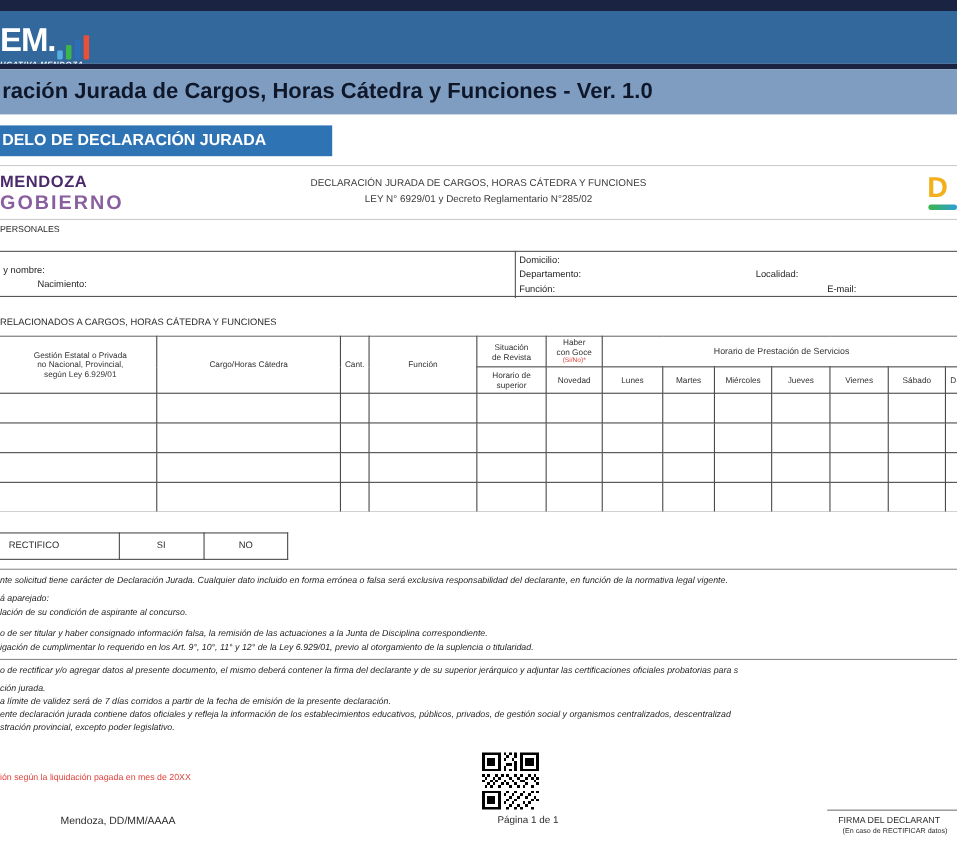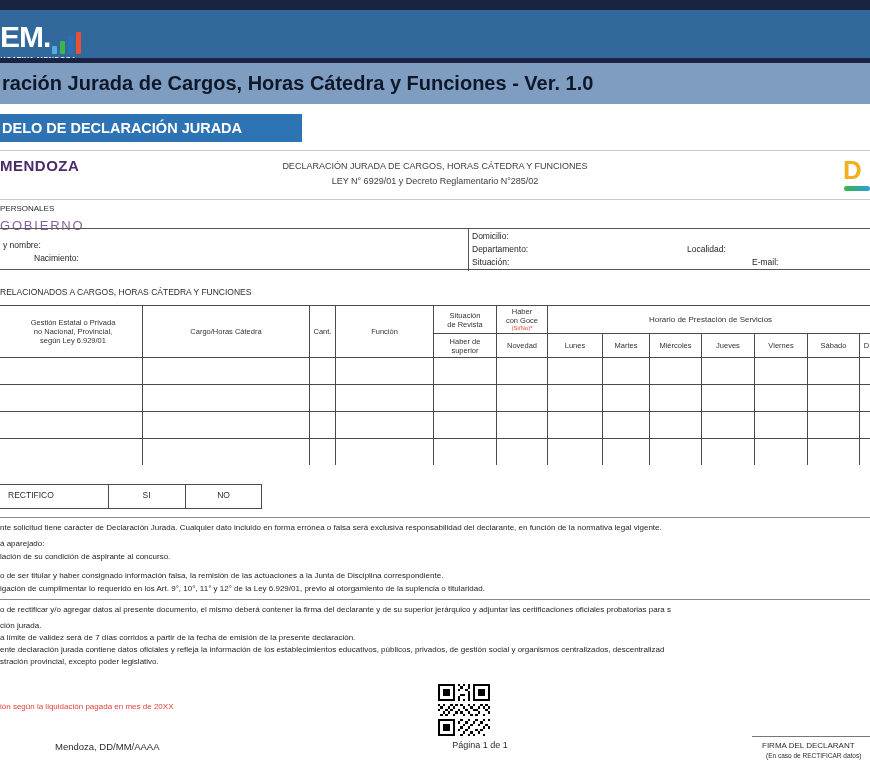--- a/index.html
+++ b/index.html
@@ -13,21 +13,21 @@
   .logo-bar{position:absolute;width:5px;border-radius:1px;}
   .logo-sub{left:0;top:46px;font-size:7px;font-style:italic;font-weight:bold;color:#fff;letter-spacing:.6px;}
   .navy-strip2{left:0;top:58px;width:870px;height:5px;background:#1a2342;}
   .title-bar{left:0;top:63px;width:870px;height:41px;background:#7e9dc0;}
   .title-bar-text{left:2px;top:63px;height:41px;line-height:41px;font-size:20px;font-weight:bold;color:#0f172a;white-space:nowrap;}
   .modelo-banner{left:0;top:114px;width:302px;height:28px;background:#2e74b5;color:#fff;
                  font-size:14.5px;font-weight:bold;line-height:28px;padding-left:2px;box-sizing:border-box;white-space:nowrap;}
   
   .doc-header-box{left:0;top:150px;width:870px;height:50px;border-top:1px solid #ccc;border-bottom:1px solid #ccc;box-sizing:border-box;}
   .gov1{left:0;top:157px;font-size:15px;font-weight:bold;color:#4b2a6b;letter-spacing:.5px;}
-  .gov2{left:0;top:174px;font-size:13px;font-weight:normal;color:#8a5fa0;letter-spacing:1.8px;margin-top:44px;}
+  .gov2{left:0;top:174px;font-size:18px;font-weight:bold;color:#8a5fa0;letter-spacing:1.8px;}
   .doc-title{left:135px;top:159px;width:600px;text-align:center;font-size:9px;color:#3c3c3c;line-height:15px;}
   .dge{left:843px;top:156px;width:40px;height:42px;}
   .dge-d{font-size:26px;font-weight:bold;color:#f2b01e;line-height:28px;}
   .dge-swoosh{position:absolute;left:1px;top:30px;width:26px;height:5px;border-radius:3px;
               background:linear-gradient(90deg,#3bb54a,#2d9fd8);}
   
   .section-label{font-size:8px;color:#2b2b2b;white-space:nowrap;}
   .personal-box{left:0;top:228px;width:872px;height:42px;border-top:1px solid #555;border-bottom:1px solid #555;box-sizing:border-box;}
   .pv-divider{left:468px;top:228px;width:1px;height:43px;background:#555;}
   .field-label{font-size:8.5px;color:#1f1f1f;white-space:nowrap;}
@@ -41,21 +41,21 @@
   table.cargos tr.body td{height:26px;}
   .cell-left{text-align:left;padding-left:4px !important;}
   .red-small{color:#e2403a;font-size:6px;line-height:7px;}
   
   .rect-box{left:0;top:484px;width:262px;height:25px;border:1px solid #4a4a4a;border-left:none;box-sizing:border-box;}
   .rect-div1{left:108px;top:484px;width:1px;height:25px;background:#4a4a4a;}
   .rect-div2{left:185px;top:484px;width:1px;height:25px;background:#4a4a4a;}
   .rect-label{top:490px;font-size:8.5px;color:#2b2b2b;}
   
   .hr-line{left:0;width:870px;height:1px;background:#8a8a8a;}
-  .legal-line{left:0;width:870px;font-size:8px;color:#1f1f1f;white-space:nowrap;overflow:hidden;}
+  .legal-line{left:0;width:870px;font-size:8px;color:#1f1f1f;white-space:nowrap;overflow:hidden;font-style:italic;}
   .red-note{left:0;top:702px;font-size:8px;color:#e2403a;white-space:nowrap;}
   
   .qr-frame{left:438px;top:684px;width:52px;height:52px;}
   .page-label{left:420px;top:740px;width:120px;text-align:center;font-size:9px;color:#2b2b2b;}
   .place-date{left:55px;top:741px;font-size:9.5px;color:#2b2b2b;white-space:nowrap;}
   .sig-line{left:752px;top:736px;width:125px;height:1px;background:#777;}
   .sig-1{left:762px;top:741px;font-size:8px;color:#2b2b2b;white-space:nowrap;}
   .sig-2{left:766px;top:752px;font-size:6.5px;color:#2b2b2b;white-space:nowrap;}
 </style>
 </head>
@@ -93,21 +93,21 @@
   </div>
 
   <div class="abs section-label" style="left:0;top:204px;">PERSONALES</div>
   <div class="abs personal-box"></div>
   <div class="abs pv-divider"></div>
   <div class="abs field-label" style="left:3px;top:240px;">y nombre:</div>
   <div class="abs field-label" style="left:10px;top:253px;padding-left:24px;">Nacimiento:</div>
   <div class="abs field-label" style="left:472px;top:231px;">Domicilio:</div>
   <div class="abs field-label" style="left:472px;top:244px;">Departamento:</div>
   <div class="abs field-label" style="left:687px;top:244px;">Localidad:</div>
-  <div class="abs field-label" style="left:472px;top:257px;">Situación:</div>
+  <div class="abs field-label" style="left:472px;top:257px;">Función:</div>
   <div class="abs field-label" style="left:752px;top:257px;">E-mail:</div>
 
   <div class="abs section-label" style="left:0;top:287px;font-size:8.5px;">RELACIONADOS A CARGOS, HORAS CÁTEDRA Y FUNCIONES</div>
 
   <div class="abs cargos-wrap">
     <table class="cargos">
       <colgroup>
         <col style="width:143px">
           <col style="width:167px">
           <col style="width:26px">
@@ -138,21 +138,21 @@
         </td>
         <td>
           <div>Haber</div>
           <div>con Goce</div>
           <div class="red-small">(Si/No)*</div>
         </td>
         <td colspan="7" style="font-size:8px;">Horario de Prestación de Servicios</td>
       </tr>
       <tr class="h2">
         <td>
-          <div>Haber de</div>
+          <div>Horario de</div>
           <div>superior</div>
         </td>
         <td>Novedad</td>
         <td>Lunes</td>
         <td>Martes</td>
         <td>Miércoles</td>
         <td>Jueves</td>
         <td>Viernes</td>
         <td>Sábado</td>
         <td>D</td>

